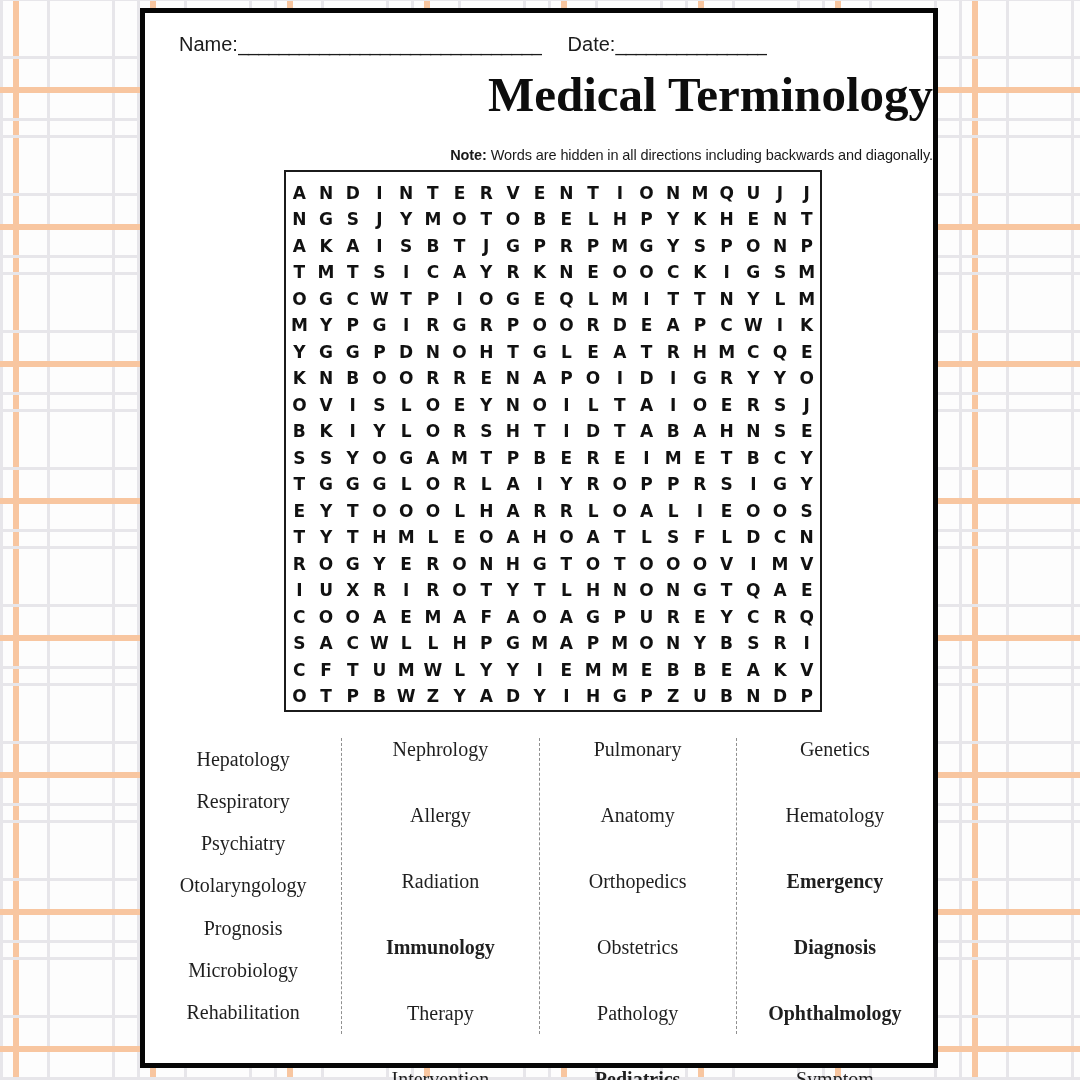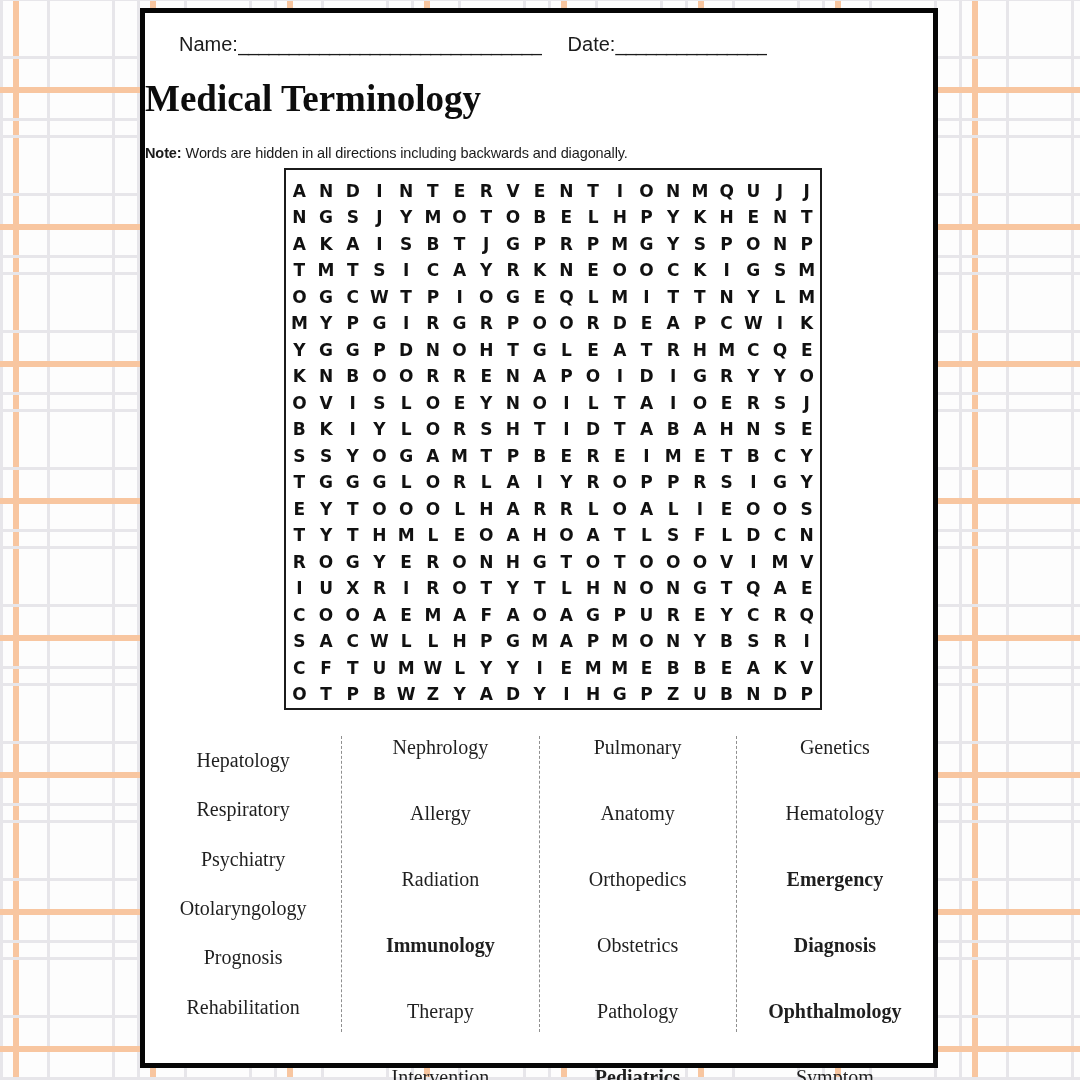--- a/index.html
+++ b/index.html
@@ -26,26 +26,26 @@
   .name-date-row{
     display:flex;align-items:baseline;
     padding:20px 40px 0 34px;
     font-size:20px;color:#1c1c1c;white-space:nowrap;
   }
   .blank-line{
     color:#1c1c1c;letter-spacing:-1px;overflow:hidden;
   }
   .date-label{margin-left:26px;}
   .page-title{
-    text-align:left;margin-top:24px;
+    text-align:right;margin-top:14px;
     font-family:"Liberation Serif",serif;font-weight:700;
-    font-size:37px;line-height:1;color:#0d0d0d;
+    font-size:49px;line-height:1;color:#0d0d0d;
   }
   .note-line{
-    text-align:left;margin-top:28px;
+    text-align:right;margin-top:28px;
     font-size:14.5px;color:#1a1a1a;letter-spacing:-0.1px;
   }
   .note-label{font-weight:700;margin-right:4px;}
   .grid-box{
     width:534px;height:530px;margin-top:7px;margin-left:139px;
     border:2px solid #1b1b1b;
     padding:8px 0 0 0;
     display:flex;flex-direction:column;
   }
   .grid-row{display:flex;height:26.5px;align-items:center;}
@@ -528,20 +528,21 @@
       </div>
     </div>
 
   <div class="word-list">
       <div class="word-col">
         <div class="word-item">Hepatology</div>
         <div class="word-item">Respiratory</div>
         <div class="word-item">Psychiatry</div>
         <div class="word-item">Otolaryngology</div>
         <div class="word-item">Prognosis</div>
+        <div class="word-item">Microbiology</div>
         <div class="word-item">Rehabilitation</div>
       </div>
       <div class="word-col">
         <div class="word-item">Nephrology</div>
         <div class="word-item">Allergy</div>
         <div class="word-item">Radiation</div>
         <div class="word-item bold">Immunology</div>
         <div class="word-item">Therapy</div>
         <div class="word-item">Intervention</div>
         <div class="word-item bold">Dermatology</div>

